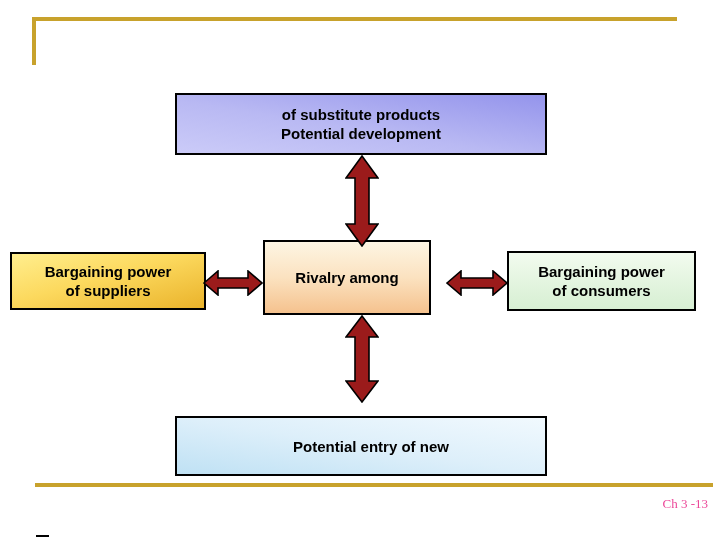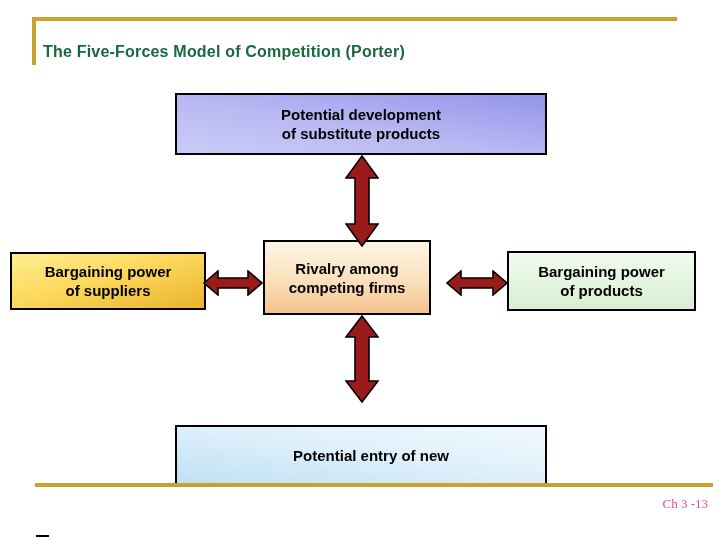--- a/index.html
+++ b/index.html
@@ -54,21 +54,21 @@
   }
   .box-rivalry {
     left: 263px; top: 240px; width: 168px; height: 75px;
     background: linear-gradient(to bottom, #fdf5e3 0%, #fbe2c0 50%, #f5c28e 100%);
   }
   .box-consumers {
     left: 507px; top: 251px; width: 189px; height: 60px;
     background: linear-gradient(to bottom, #f2fbef 0%, #e4f5e0 50%, #d7efd3 100%);
   }
   .box-entrants {
-    left: 175px; top: 425px; width: 372px; height: 60px;
+    left: 175px; top: 416px; width: 372px; height: 60px;
     background: linear-gradient(to bottom left, #f1f9fe 0%, #ddeffa 50%, #bfe1f4 100%);
     padding-left: 20px;
   }
 
   .arrow { position: absolute; }
 
   .page-number {
     position: absolute;
     right: 12px; top: 496px;
     font-family: "Liberation Serif", serif;
@@ -77,40 +77,38 @@
   }
 </style>
 </head>
 <body>
 
 <div class="slide">
 
   <div class="rule-top"></div>
   <div class="rule-left"></div>
 
-  <div class="slide-title">The Five-Forces Model of Competition (Porter)</div>
 
   <div class="dbox box-substitutes">
+    <div>of substitute products</div>
     <div>Potential development</div>
-    <div>of substitute products</div>
   </div>
 
   <div class="dbox box-suppliers">
     <div>Bargaining power</div>
     <div>of suppliers</div>
   </div>
 
   <div class="dbox box-rivalry">
     <div>Rivalry among</div>
-    <div>competing firms</div>
   </div>
 
   <div class="dbox box-consumers">
     <div>Bargaining power</div>
-    <div>of products</div>
+    <div>of consumers</div>
   </div>
 
   <div class="dbox box-entrants">
     <div>Potential entry of new</div>
   </div>
 
   <svg class="arrow" style="left:345px; top:155px;" width="34" height="92">
     <polygon points="17,1 33,23 24,23 24,69 33,69 17,91 1,69 10,69 10,23 1,23" fill="#9B1B1B" stroke="#000000" stroke-width="1.6"></polygon>
   </svg>
 

